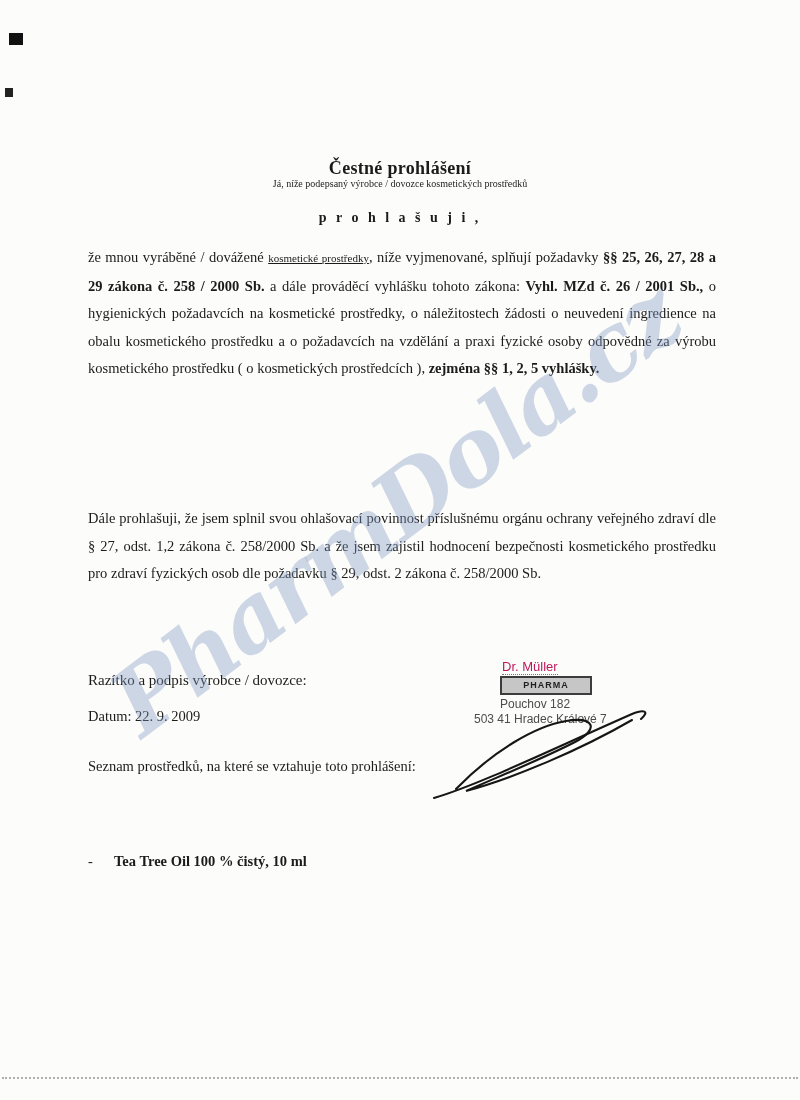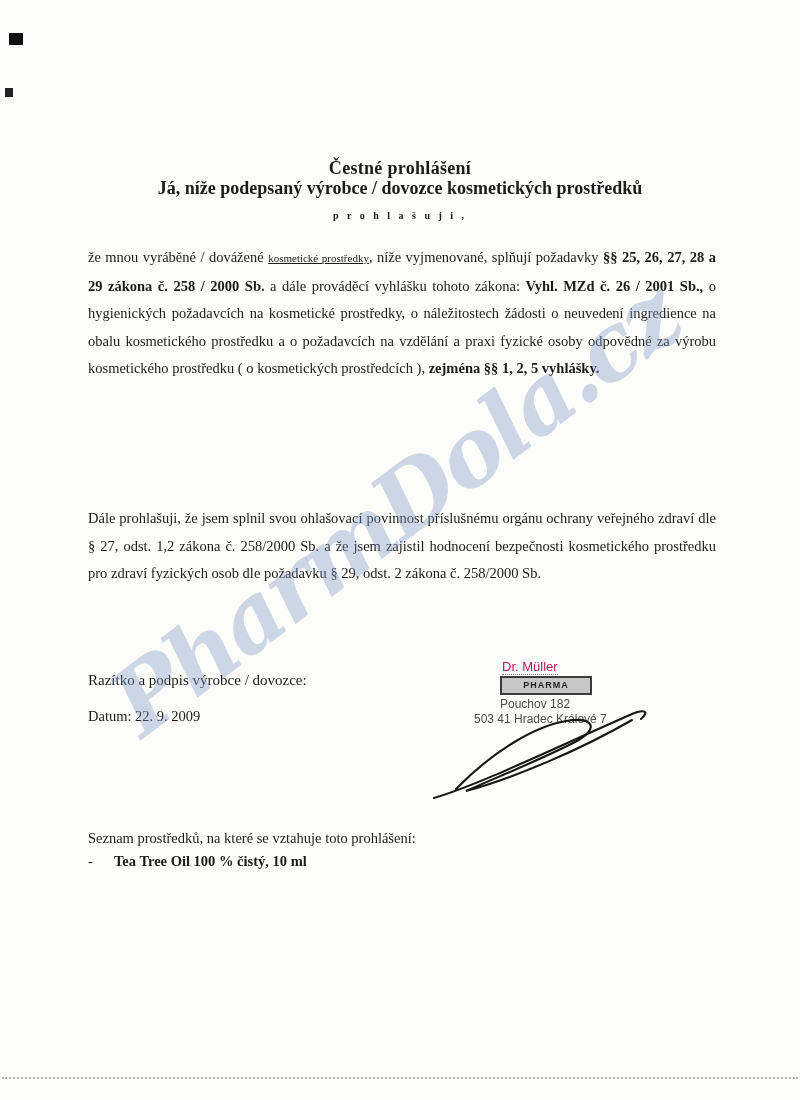--- a/index.html
+++ b/index.html
@@ -18,45 +18,44 @@
     top: 122px; left: 0; right: 0;
     text-align: center;
     font-weight: bold;
     font-size: 18px;
     letter-spacing: 0.3px;
     margin-top: 36px;
   }
   .intro {
     top: 178px; left: 0; right: 0;
     text-align: center;
-    font-size: 18px;
-    font-weight: bold;
+    font-size: 10px;
   }
   .declare {
     top: 210px; left: 0; right: 0;
     text-align: center;
     font-weight: bold;
-    font-size: 10px;
+    font-size: 14px;
     letter-spacing: 3px;
   }
   .para {
     left: 88px; width: 628px;
     text-align: justify;
     font-size: 14.5px;
     line-height: 27.5px;
   }
   .para1 { top: 244px; }
   .para2 { top: 424px; }
   .para3 { top: 505px; }
   .b { font-weight: bold; }
   .bu { font-weight: normal; text-decoration: underline; font-size: 11px; }
 
   .stamp-label { top: 672px; left: 88px; font-size: 15px; }
   .datum       { top: 708px; left: 88px; font-size: 14.5px; }
-  .list-heading{ top: 830px; left: 88px; font-size: 14.5px; }
+  .list-heading{ top: 758px; left: 88px; font-size: 14.5px; }
   .list-item   { top: 820px; left: 88px; font-size: 14.5px; font-weight: bold; margin-top: 33px; }
   .list-item .bullet {
     display: inline-block; width: 26px;
     font-weight: normal;
   }
 
   .stamp {
     top: 660px; left: 472px; width: 240px;
     font-family: "Liberation Sans", sans-serif;
     font-size: 12px;

